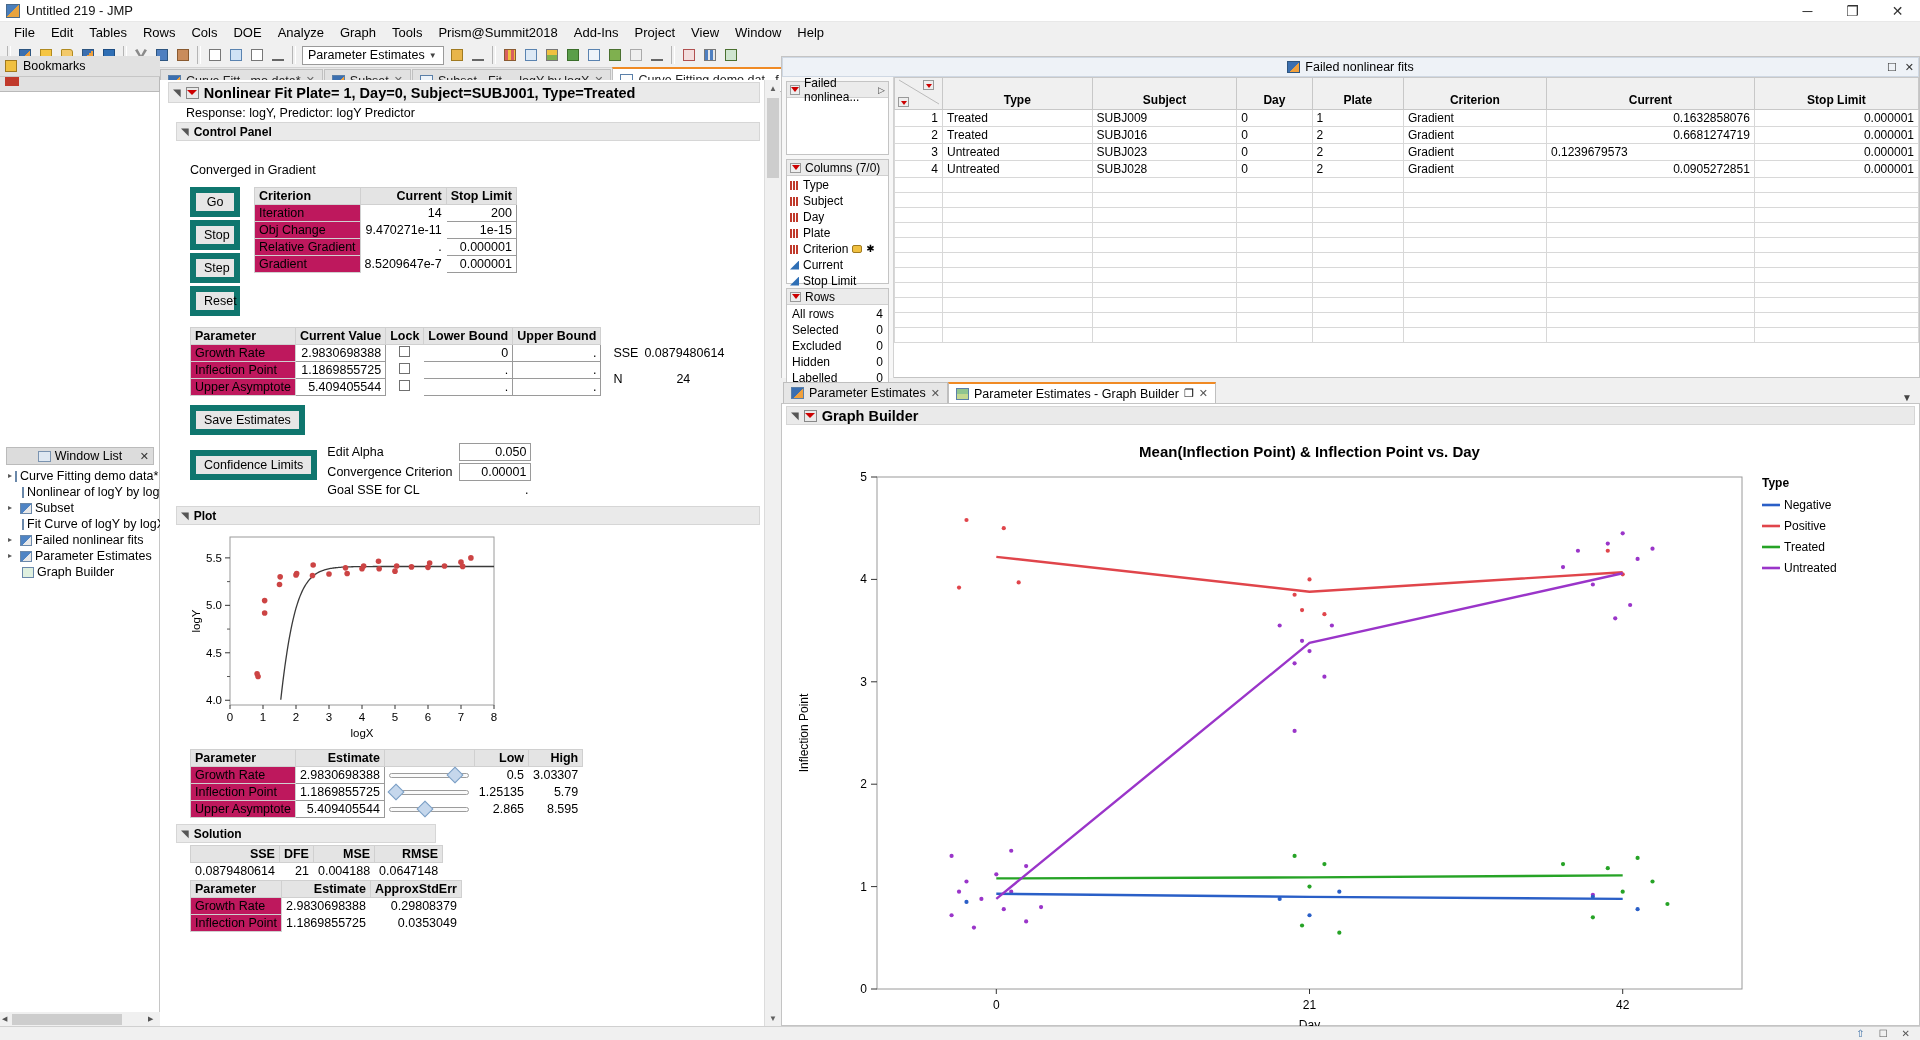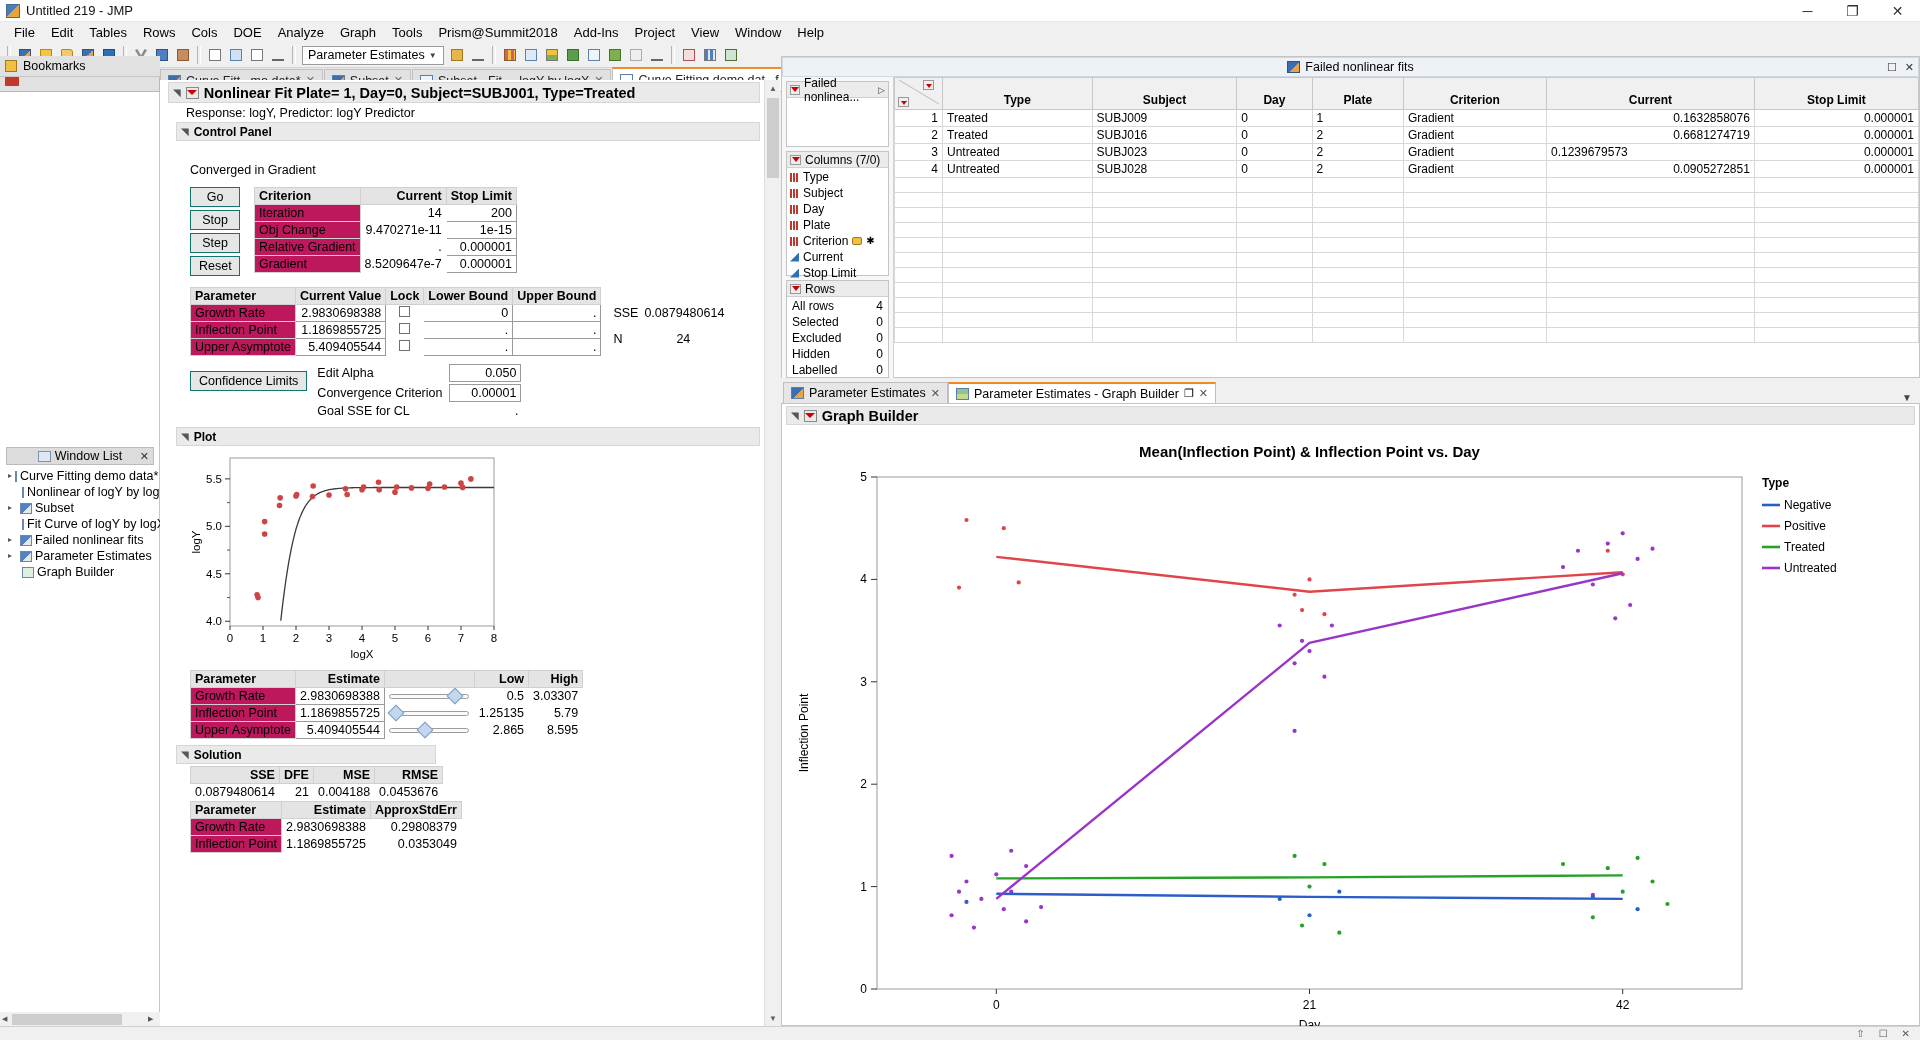--- a/index.html
+++ b/index.html
@@ -89,21 +89,21 @@
 
   table.jmp { border-collapse:collapse; font-size:12.5px; }
   table.jmp th { background:#e4e4e4; font-weight:bold; text-align:right; padding:1px 4px;
     border:1px solid #d0d0d0; white-space:nowrap; }
   table.jmp th.l { text-align:left; }
   table.jmp td { padding:1px 4px; border:1px solid transparent; white-space:nowrap; }
   table.jmp td.lbl { background:#be185d; text-align:left; border:1px solid #d0d0d0; }
   table.jmp td.num { text-align:right; }
   table.jmp td.box { background:#fff; border:1px solid #9a9a9a; text-align:right; }
 
-  .btn { background:#e6e6e6; border:1px solid #0f766e; font-size:12.5px;
+  .btn { background:#e6e6e6; border:6px solid #0f766e; font-size:12.5px;
     padding:2px 8px; text-align:center; }
   .btn.ctl { width:50px; margin-bottom:3px; }
   .field { background:#fff; border:1px solid #9a9a9a; text-align:right; padding:1px 4px;
     font-size:12.5px; }
 
   .slider { position:relative; width:80px; height:12px; }
   .slider .track { position:absolute; left:0; right:0; top:4px; height:5px;
     background:#fafafa; border:1px solid #9c9c9c; border-radius:3px; }
   .slider .knob { position:absolute; top:0; width:12px; height:12px; background:#c5d7ec;
     border:1px solid #7a9ec4; transform:rotate(45deg); }
@@ -446,20 +446,23 @@
               <span>SSE</span>
               <span>0.0879480614</span>
             </div>
           <div style="display:flex;gap:6px;padding-top:12px">
               <span>N</span>
               <span style="padding-left:48px">24</span>
             </div>
         </div>
       </div>
 
+      <div style="padding-left:22px;padding-top:9px">
+        <div class="btn" style="display:inline-block">Save Estimates</div>
+      </div>
 
       <div style="display:flex;gap:10px;padding-left:22px;padding-top:7px;align-items:flex-start">
         <div class="btn" style="margin-top:8px">Confidence Limits</div>
         <table style="font-size:12.5px;border-collapse:collapse">
           <tbody>
               <tr>
             <td style="padding:1px 16px 1px 0">Edit Alpha</td>
             <td>
                   <div class="field" style="width:72px">0.050</div>
                 </td>
@@ -612,21 +615,21 @@
                 <th>DFE</th>
                 <th>MSE</th>
                 <th>RMSE</th>
               </tr>
             </thead>
           <tbody>
               <tr id="sol-row">
                 <td class="num">0.0879480614</td>
                 <td class="num">21</td>
                 <td class="num">0.004188</td>
-                <td class="num">0.0453676</td>
+                <td class="num">0.0647148</td>
               </tr>
             </tbody>
         </table>
         <table class="jmp" style="margin-top:0">
           <thead>
               <tr id="apx-head">
                 <th class="l">Parameter</th>
                 <th>Estimate</th>
                 <th>ApproxStdErr</th>
               </tr>
@@ -671,21 +674,21 @@
         <span>Failed nonlinear fits</span>
         <span class="rb">
           <span>☐</span>
           <span>✕</span>
         </span>
       </div>
 
       <div style="display:flex;height:301px">
 
         <div class="dt-side">
-          <div class="dt-sect" style="height:66px">
+          <div class="dt-sect" style="height:74px">
             <div class="dt-sect-hdr">
               <span class="redtri-box">
                   <span class="dt-redtri"></span>
                 </span>
               <span>Failed nonlinea...</span>
               <span style="margin-left:auto;padding-right:3px;font-size:9px;color:#444">▷</span>
             </div>
           </div>
           <div class="dt-sect" style="height:125px">
             <div class="dt-sect-hdr">

